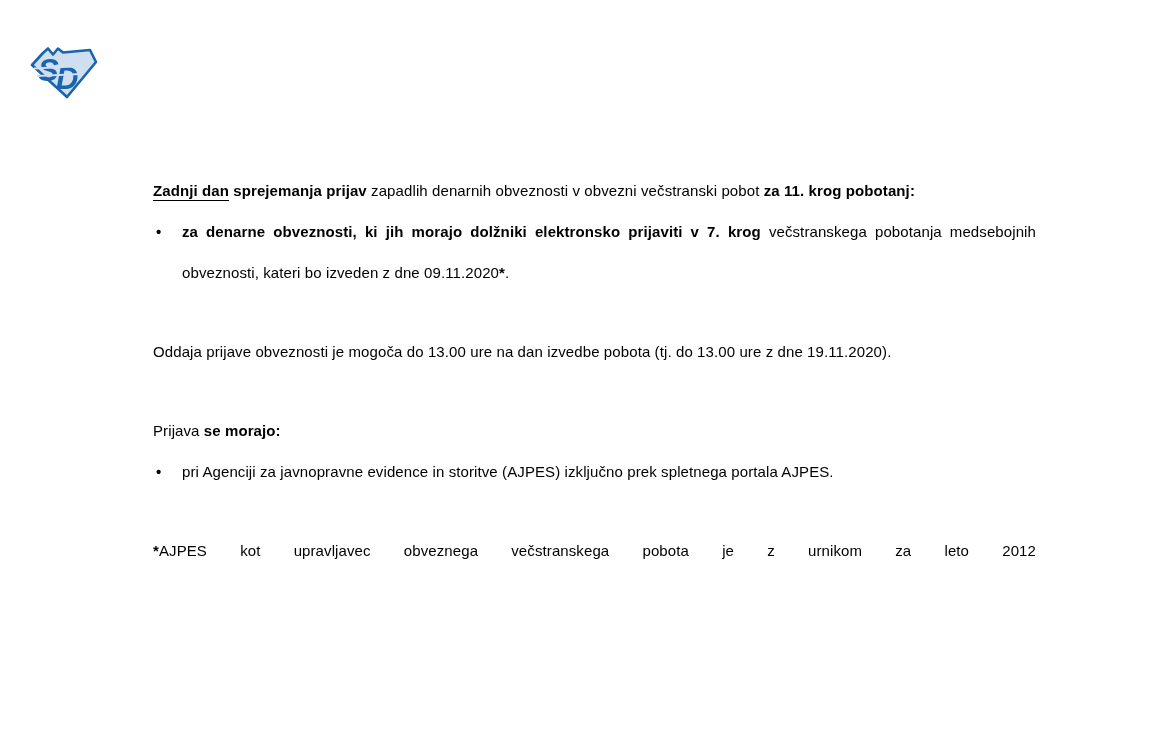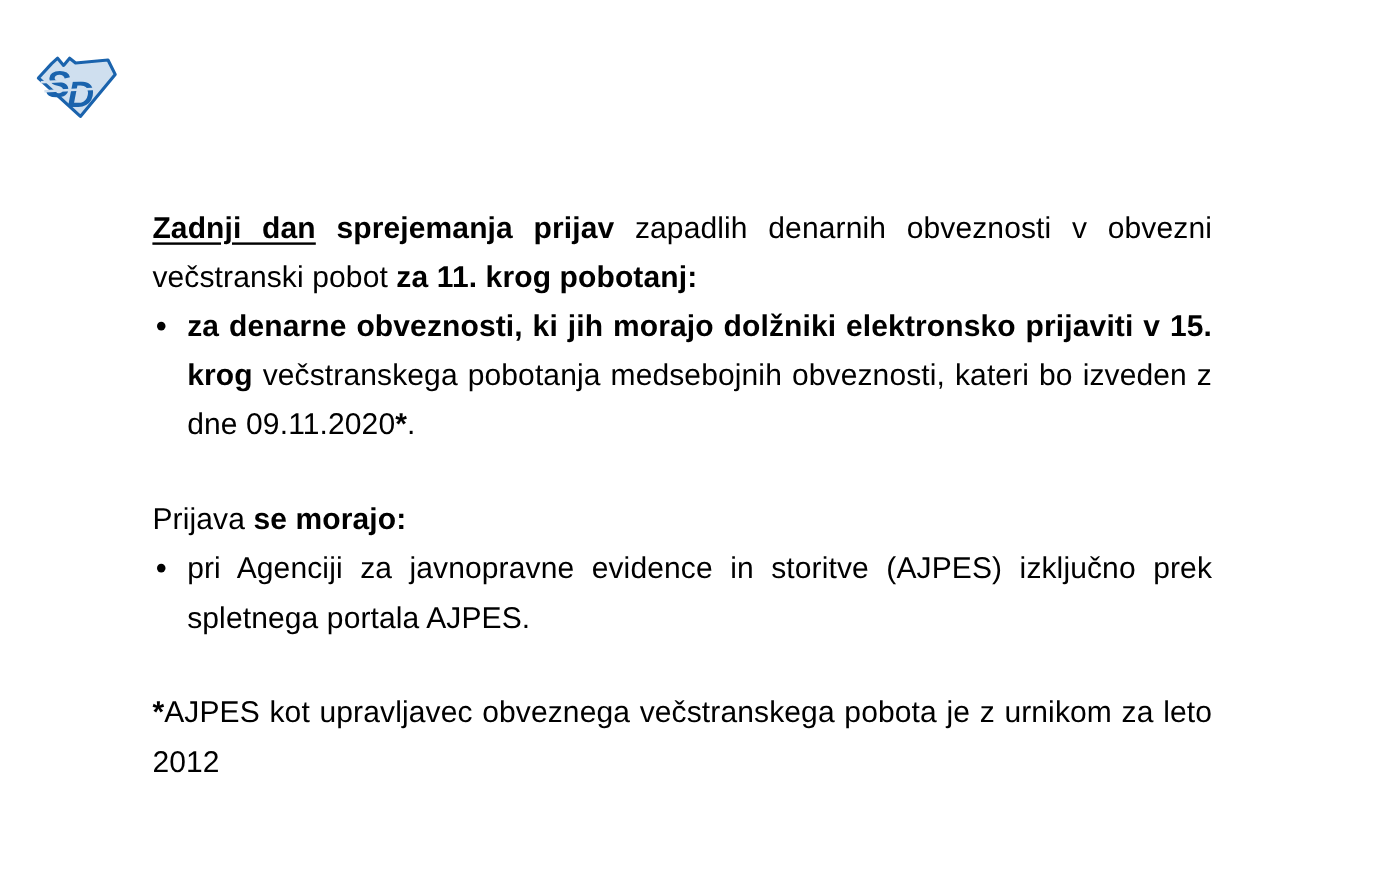--- a/index.html
+++ b/index.html
@@ -21,24 +21,24 @@
   .logo {
     position: absolute;
     left: 29px;
     top: 46px;
     width: 70px;
     height: 54px;
   }
   .logo svg { width: 100%; height: 100%; display: block; }
   .content {
     position: absolute;
-    left: 127px;
+    left: 153px;
     top: 170px;
     width: 883px;
-    font-size: 25px;
+    font-size: 15px;
     line-height: 41px;
     text-align: justify;
     letter-spacing: 0.1px;
   }
   .para { margin: 0; }
   .sp { margin-top: 38px; }
   .b { font-weight: bold; }
   .u { text-decoration: underline; text-underline-offset: 4px; }
   .bullet {
     position: relative;
@@ -66,22 +66,23 @@
 
       <line x1="5" y1="22.5" x2="44" y2="20.5" stroke="#cfdfef" stroke-width="2"></line>
       <line x1="8" y1="30" x2="52" y2="28" stroke="#cfdfef" stroke-width="2"></line>
     </svg>
   </div>
 
   <div class="content">
 
     <p class="para"><span class="b u">Zadnji dan</span><span class="b"> sprejemanja prijav </span><span>zapadlih denarnih obveznosti v obvezni večstranski pobot </span><span class="b">za 11. krog pobotanj:</span></p>
 
-    <div class="para bullet"><span class="marker">•</span><span class="b">za denarne obveznosti, ki jih morajo dolžniki elektronsko prijaviti v 15. krog </span><span>večstranskega pobotanja medsebojnih obveznosti, kateri bo izveden z dne 09.11.2020</span><span class="b">*</span><span>.</span></div>
+    <div class="para bullet"><span class="marker">•</span><span class="b">za denarne obveznosti, ki jih morajo dolžniki elektronsko prijaviti v 7. krog </span><span>večstranskega pobotanja medsebojnih obveznosti, kateri bo izveden z dne 09.11.2020</span><span class="b">*</span><span>.</span></div>
 
+    <p class="para sp"><span>Oddaja prijave obveznosti je mogoča do 13.00 ure na dan izvedbe pobota (tj. do 13.00 ure z dne 19.11.2020).</span></p>
 
     <p class="para sp"><span>Prijava </span><span class="b">se morajo:</span></p>
 
     <div class="para bullet"><span class="marker">•</span><span>pri Agenciji za javnopravne evidence in storitve (AJPES) izključno prek spletnega portala AJPES.</span></div>
 
     <p class="para sp jlast"><span class="b">*</span><span>AJPES kot upravljavec obveznega večstranskega pobota je z urnikom za leto 2012</span></p>
 
   </div>
 </div>
 

